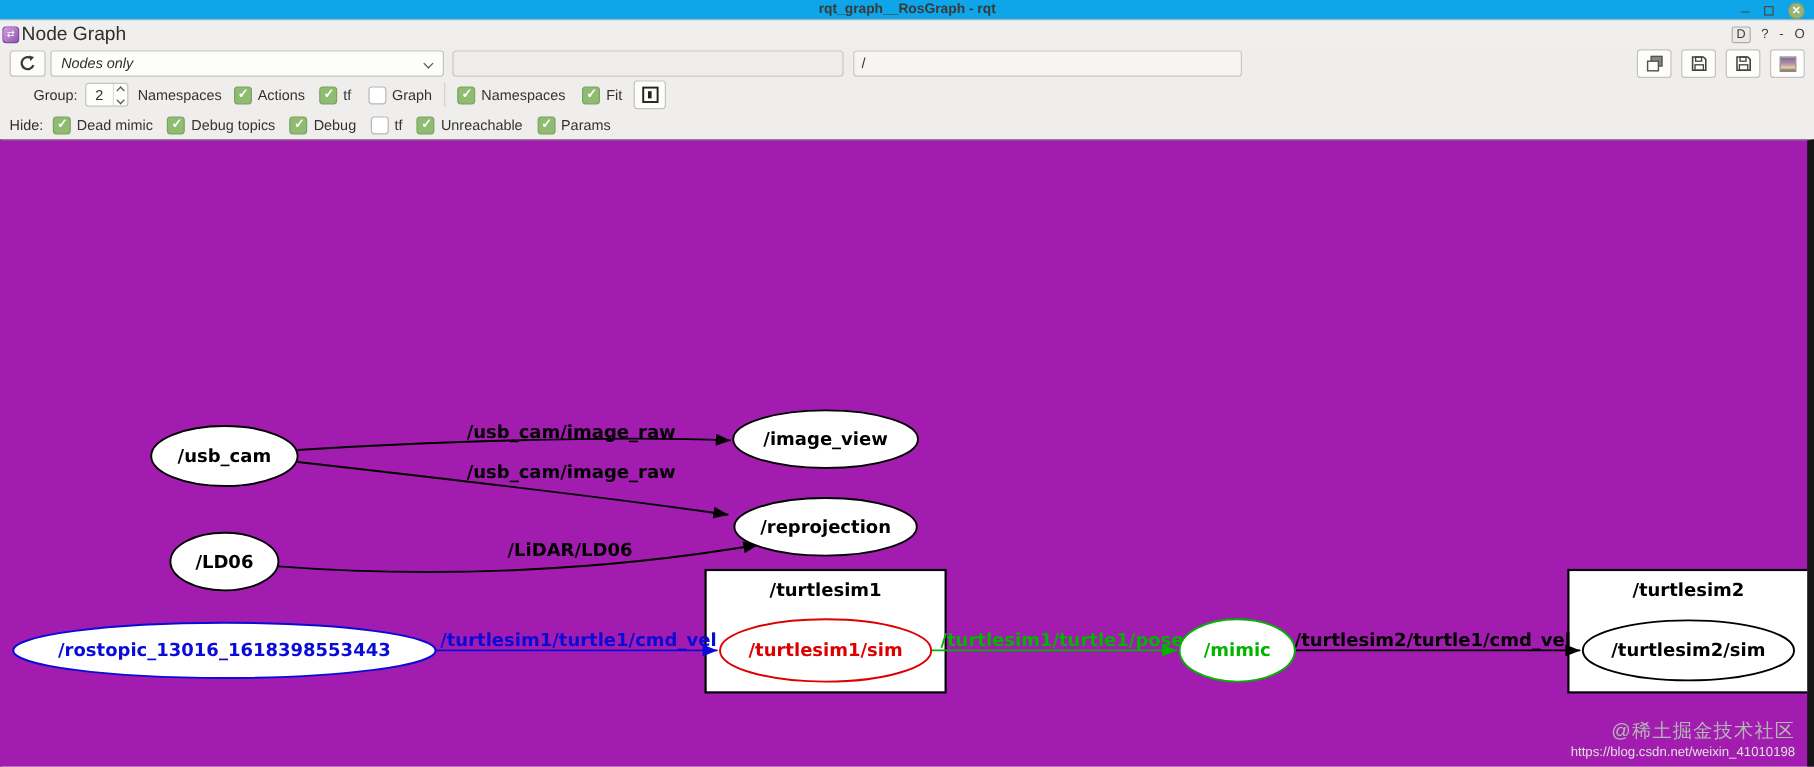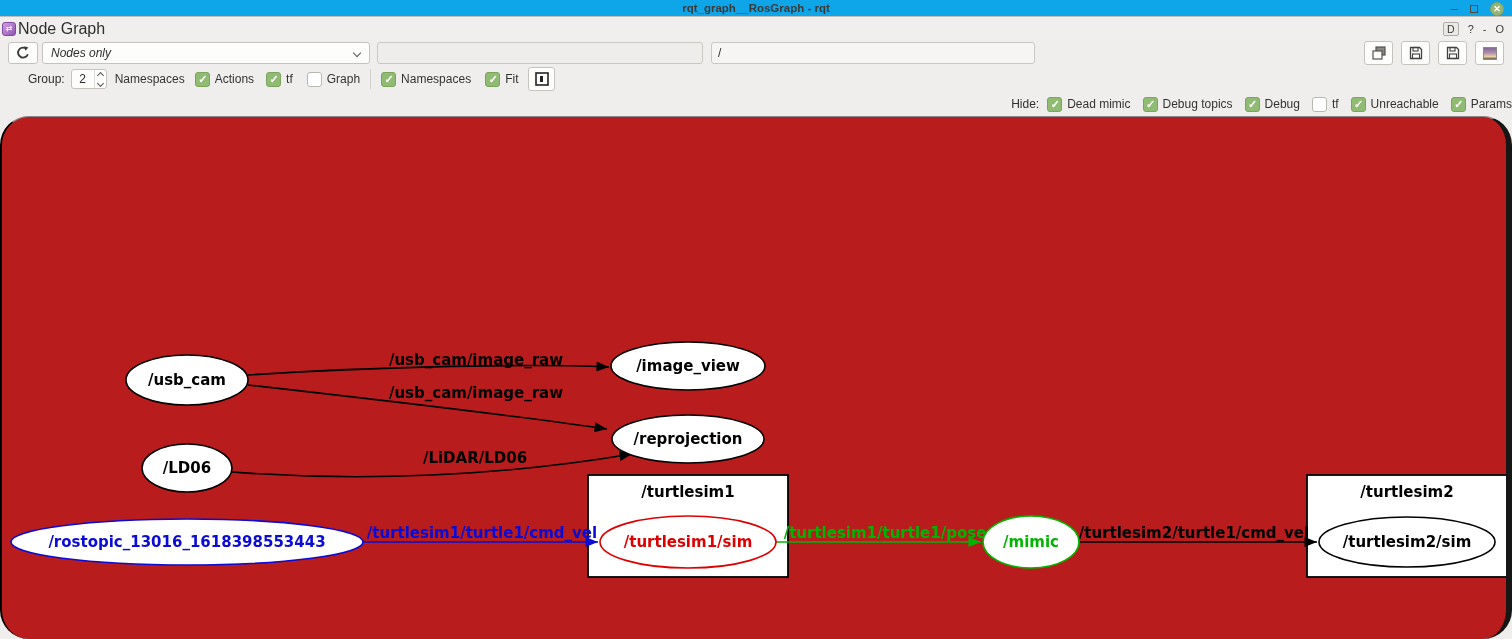--- a/index.html
+++ b/index.html
@@ -48,21 +48,21 @@
   .ledit1 { width:326px; margin-right:8px; background:#efedec; }
   .ledit2 { width:324px; background:#f6f5f4; }
   .tb-right { margin-left:auto; display:flex; gap:8px; margin-right:8px; }
   .ico-btn { width:29px; height:24px; }
   .img-ico { width:14px; height:13px; border:1px solid #8a8884;
     background:linear-gradient(180deg,#7e6a96 0%,#b48cae 45%,#e6d2a4 78%,#6b5d4f 100%); }
 
   
   .optrow { display:flex; align-items:center; padding-left:8px; font-size:12px; color:#333; }
   .grouprow { height:26px;margin-left:20px; }
-  .hiderow { height:24px;justify-content:flex-end; }
+  .hiderow { height:24px; }
   .rowlabel { margin-right:6px; color:#2e2e2c; }
   .spin { width:36px; height:20px; background:#fdfdfc; border:1px solid #c6c3bf;
     border-radius:3px; display:flex; align-items:center; margin-right:8px; }
   .spin .v { flex:1; text-align:center; font-size:12px; color:#2e2e2c; }
   .spin-btns { width:12px; height:100%; display:flex; flex-direction:column;
     align-items:center; justify-content:center; gap:3px; border-left:1px solid #dedcd8; }
   .chev { width:5px; height:5px; border-right:1.4px solid #555; border-bottom:1.4px solid #555; }
   .chev.up { transform:rotate(-135deg); margin-top:2px; }
   .chev.dn { transform:rotate(45deg); margin-bottom:2px; }
   .ns-label { margin-right:10px; }
@@ -70,22 +70,22 @@
   .box { width:15px; height:15px; border:1px solid #bab7b3; border-radius:3px;
     background:#fff; position:relative; flex:none; }
   .box.checked { background:#8fbb72; border-color:#7ca45f; }
   .box.checked::after { content:"✓"; color:#fff; font-size:11px; font-weight:bold;
     position:absolute; left:2.5px; top:0px; line-height:13px; }
   .sep-v { width:1px; height:20px; background:#d4d1cd; margin:0 10px; }
   .fit-btn { width:27px; height:24px; margin-left:10px; }
   .mr12 { margin-right:12px; } .mr14 { margin-right:14px; }
 
   
-  .canvas { flex:1; position:relative; background:#b91c1c;
-    border-top:1px solid #8a8a8a; border-left:2px solid #000000; border-right:6px solid #161616;border-radius:29px; }
+  .canvas { flex:1; position:relative; background:#a21caf;
+    border-top:1px solid #8a8a8a; border-left:2px solid #a21caf; border-right:6px solid #161616; }
   .canvas svg { position:absolute; left:0; top:0; }
   .glabel { font-family:"DejaVu Sans", sans-serif; font-weight:bold; font-size:15px; }
   .watermark { position:absolute; right:10px; bottom:6px; text-align:right; }
   .wm1 { font-size:16px; color:#b4b4b4; letter-spacing:1px; }
   .wm2 { font-size:11px; color:#e0dfde; margin-top:1px; }
 </style>
 </head>
 <body>
 
 <div class="window">
@@ -272,14 +272,18 @@
       <text class="glabel" x="686" y="430" text-anchor="middle" fill="#dd0000">/turtlesim1/sim</text>
 
       <ellipse cx="1029" cy="425" rx="48" ry="26" fill="#ffffff" stroke-width="1.6" stroke="#00b400"></ellipse>
       <text class="glabel" x="1029" y="430" text-anchor="middle" fill="#00b400">/mimic</text>
 
       <text class="glabel" x="1405" y="380" text-anchor="middle" fill="#000">/turtlesim2</text>
       <ellipse cx="1405" cy="425" rx="88" ry="25" fill="#ffffff" stroke="#000" stroke-width="1.6"></ellipse>
       <text class="glabel" x="1405" y="430" text-anchor="middle" fill="#000">/turtlesim2/sim</text>
     </svg>
 
+    <div class="watermark">
+      <div class="wm1">@稀土掘金技术社区</div>
+      <div class="wm2">https://blog.csdn.net/weixin_41010198</div>
+    </div>
   </div>
 </div>
 
 </body></html>

